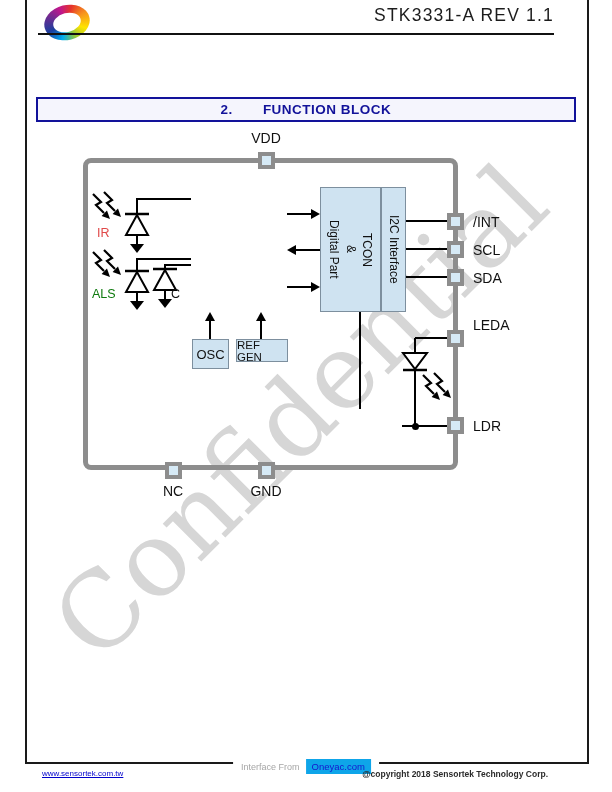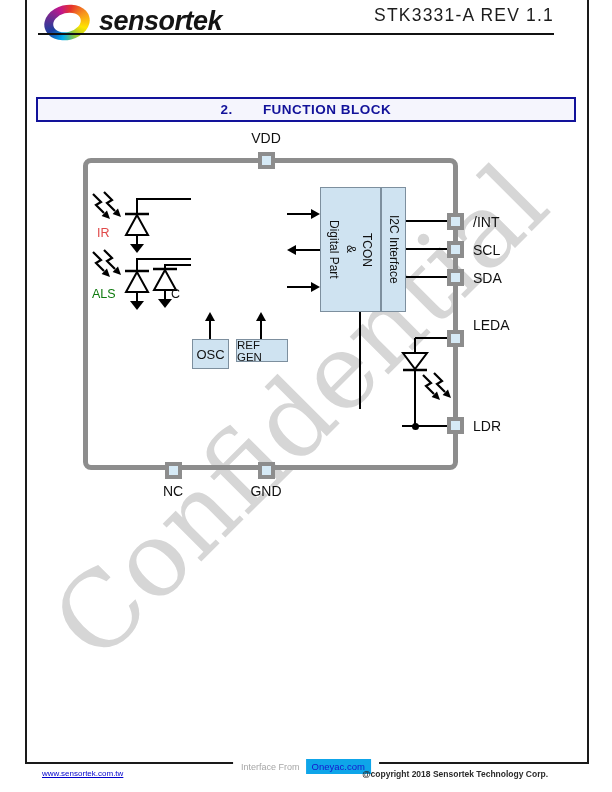--- a/index.html
+++ b/index.html
@@ -56,21 +56,20 @@
 
 <div class="page">
 
   <div class="pb" style="left:25px;top:0;width:1.5px;height:764px;"></div>
   <div class="pb" style="left:587px;top:0;width:1.5px;height:764px;"></div>
   <div class="pb" style="left:25px;top:762px;width:563px;height:2px;"></div>
 
   <div class="logo-swirl">
     <div class="logo-swirl-hole"></div>
   </div>
-  <div class="logo-text">sensortek</div>
   <div class="doc-title">STK3331-A REV 1.1</div>
   <div class="hrule"></div>
 
   <div class="banner">
     <span>2.</span>
     <span>FUNCTION BLOCK</span>
   </div>
 
   <div class="watermark">Confidential</div>
 

